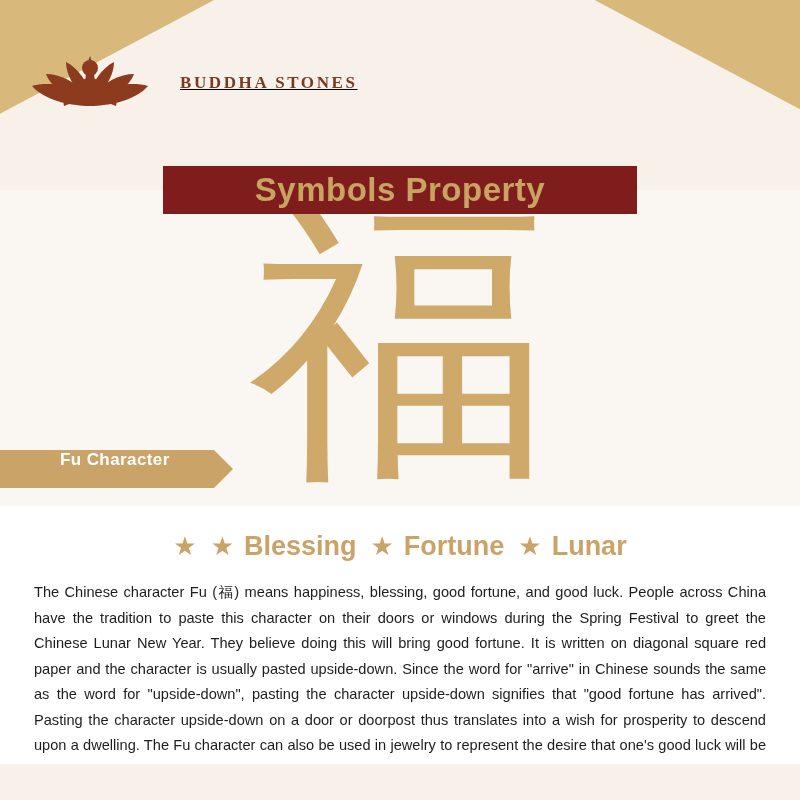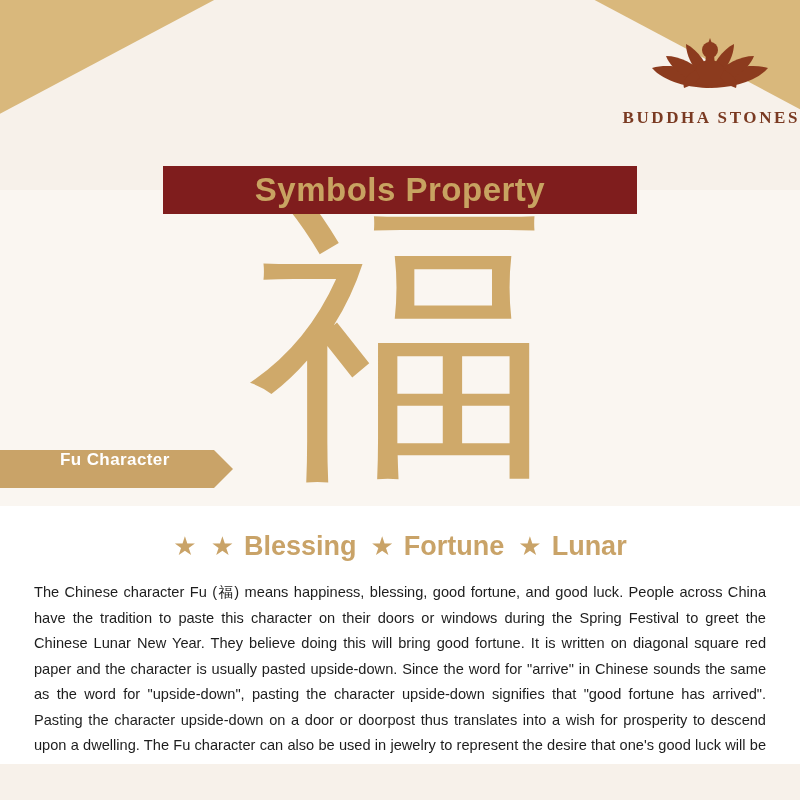--- a/index.html
+++ b/index.html
@@ -57,26 +57,27 @@
   }
 
   
   .header {
     position: absolute;
     top: 0;
     left: 0;
     right: 0;
     height: 140px;
     display: flex;
-    flex-direction: column;
-    align-items: flex-end;
+    flex-direction: row;
+    align-items: center;
     justify-content: flex-start;
     padding-top: 22px;
     box-sizing: border-box;
     z-index: 5;
+    text-decoration: underline;
   }
   .logo-mark {
     width: 180px;
     height: 82px;
     display: block;
   }
   .brand-name {
     margin-top: 4px;
     font-size: 17px;
     letter-spacing: 2.6px;

